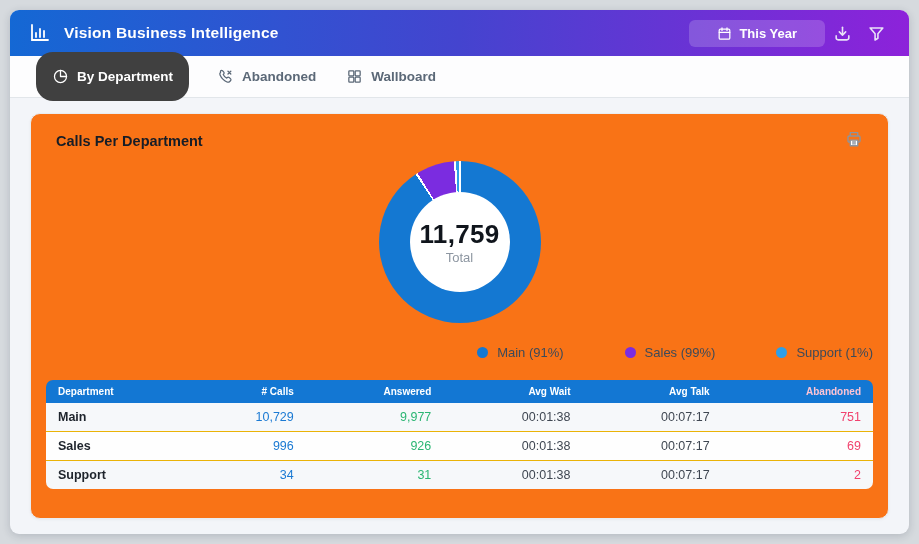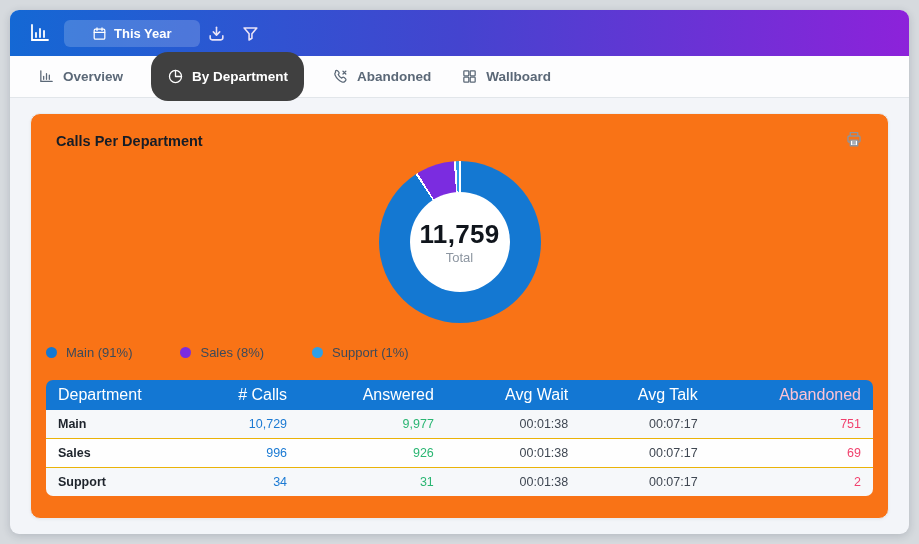--- a/index.html
+++ b/index.html
@@ -45,29 +45,29 @@
   .print-btn svg { width:18px; height:18px; }
 
   
   .donut-wrap { display:flex; justify-content:center; margin-top:10px; }
   .donut { width:162px; height:162px; border-radius:50%; position:relative; }
   .donut-hole { position:absolute; inset:31px; background:#fff; border-radius:50%;
     display:flex; flex-direction:column; align-items:center; justify-content:center; }
   .donut-total { font-size:26px; font-weight:bold; color:#10151c; letter-spacing:.3px; }
   .donut-sub { font-size:13px; color:#8d96a1; margin-top:0; }
 
-  .legend { display:flex; justify-content:flex-start; gap:48px; margin:22px 0 20px; }
+  .legend { display:flex; justify-content:flex-end; gap:61px; margin:22px 0 20px; }
   .legend-item { display:flex; align-items:center; gap:9px; font-size:13px; color:#3d4a59; }
   .legend-dot { width:11px; height:11px; border-radius:50%; }
 
   
   .dept-table { width:100%; border-collapse:separate; border-spacing:0;
     font-size:12.5px; border-radius:7px; overflow:hidden; }
-  .dept-table th { background:#1377d3; color:#fff; font-weight:normal;
-    text-align:right; padding:6px 12px; font-size:16px; }
+  .dept-table th { background:#1377d3; color:#fff; font-weight:bold;
+    text-align:right; padding:6px 12px; font-size:10px; }
   .dept-table th:first-child { text-align:left; width:17%; }
   .dept-table th.col-abandoned { color:#fdc3d4; }
   .dept-table td { padding:7px 12px; text-align:right; color:#3f4752; }
   .dept-table td:first-child { text-align:left; font-weight:600; color:#1e242c; }
   .dept-table tr:nth-child(odd) td { background:#f6f8fa; }
   .dept-table tr:nth-child(even) td { background:#fefefe; }
   .dept-table tr td { border-bottom:1px solid #eab308; }
   .dept-table tr:last-child td { border-bottom:none; }
   td.v-calls { color:#1b7ad3; }
   td.v-answered { color:#2bb673; }
@@ -78,20 +78,21 @@
 
 <div class="app">
 
   <div class="topbar">
     <svg class="app-icon" viewBox="0 0 24 24" fill="none" stroke="currentColor" stroke-width="1.8" stroke-linecap="round">
       <path d="M4 4v15h16"></path>
         <path d="M8 16v-4"></path>
         <path d="M12 16V8"></path>
         <path d="M16 16v-6"></path>
     </svg>
+    <h1>Vision Business Intelligence</h1>
     <button class="pill-btn">
       <svg width="15" height="15" viewBox="0 0 24 24" fill="none" stroke="currentColor" stroke-width="2" stroke-linecap="round">
         <rect x="3.5" y="5" width="17" height="16" rx="2"></rect>
           <path d="M8 3v4M16 3v4M3.5 10h17"></path>
       </svg>
       <span>This Year</span>
     </button>
     <button class="icon-btn">
       <svg viewBox="0 0 24 24" fill="none" stroke="currentColor" stroke-width="2" stroke-linecap="round" stroke-linejoin="round">
         <path d="M12 4v9"></path>
@@ -100,29 +101,20 @@
       </svg>
     </button>
     <button class="icon-btn">
       <svg viewBox="0 0 24 24" fill="none" stroke="currentColor" stroke-width="2" stroke-linejoin="round">
         <path d="M4 5h16l-6.2 7.2V18l-3.6 2.2v-8z"></path>
       </svg>
     </button>
   </div>
 
   <div class="tabbar">
-    <button class="tab">
-      <svg viewBox="0 0 24 24" fill="none" stroke="currentColor" stroke-width="1.8" stroke-linecap="round">
-        <path d="M4 4v15h16"></path>
-          <path d="M8 16v-4"></path>
-          <path d="M12 16V8"></path>
-          <path d="M16 16v-6"></path>
-      </svg>
-      <span>Overview</span>
-    </button>
     <button class="tab active">
       <svg viewBox="0 0 24 24" fill="none" stroke="currentColor" stroke-width="1.8" stroke-linecap="round" stroke-linejoin="round">
         <circle cx="12" cy="12" r="8.5"></circle>
           <path d="M12 3.5V12h8.5"></path>
       </svg>
       <span>By Department</span>
     </button>
     <button class="tab">
       <svg viewBox="0 0 24 24" fill="none" stroke="currentColor" stroke-width="1.8" stroke-linecap="round" stroke-linejoin="round">
         <path d="M5 4c.8-.9 2.2-.9 3 0l1.6 1.9c.6.7.6 1.7 0 2.4l-.8 1c1 2.3 2.6 3.9 4.9 4.9l1-.8c.7-.6 1.7-.6 2.4 0L19 15c.9.8.9 2.2 0 3l-1 1c-1 1-2.6 1.3-3.9.7C9.4 17.6 6.4 14.6 4.3 9.9 3.7 8.6 4 7 5 6z"></path>
@@ -165,21 +157,21 @@
         </div>
       </div>
 
       <div class="legend">
         <div class="legend-item">
           <span class="legend-dot" style="background: rgb(20, 120, 210);"></span>
           <span>Main (91%)</span>
         </div>
         <div class="legend-item">
           <span class="legend-dot" style="background: rgb(123, 44, 224);"></span>
-          <span>Sales (8%)</span>
+          <span>Sales (99%)</span>
         </div>
         <div class="legend-item">
           <span class="legend-dot" style="background: rgb(46, 159, 232);"></span>
           <span>Support (1%)</span>
         </div>
       </div>
 
       <table class="dept-table">
         <thead>
           <tr>

